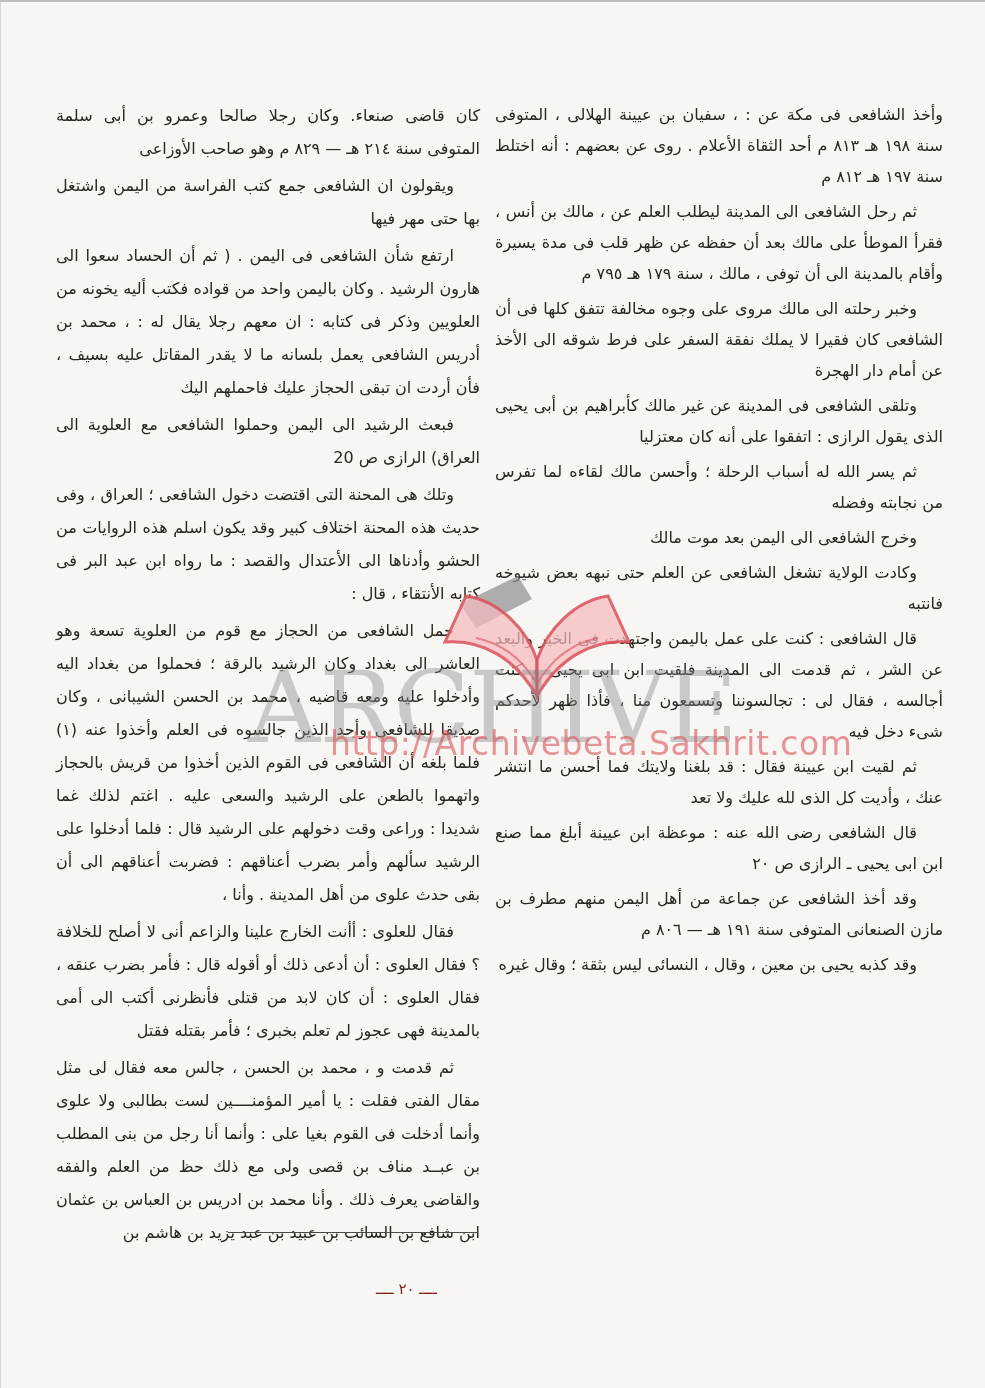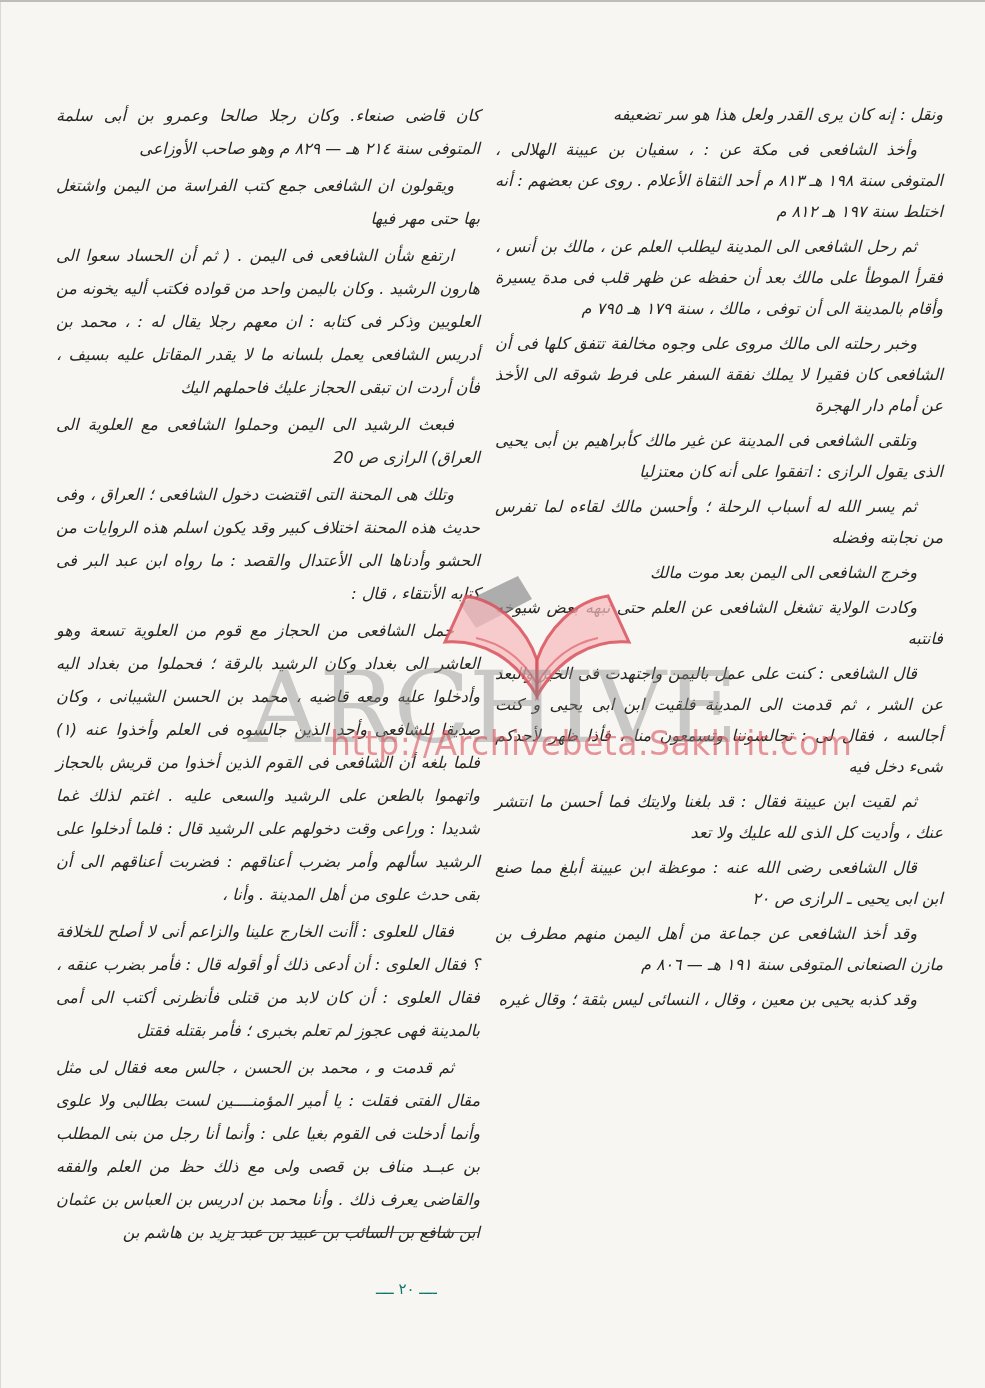--- a/index.html
+++ b/index.html
@@ -7,42 +7,41 @@
     position:relative;width:985px;height:1388px;overflow:hidden;
     background:#f7f6f3;
     border-top:2px solid #bdbdbb;
     box-shadow:inset 1px 0 0 #d8d8d5;
     font-family:"DejaVu Sans",sans-serif;
   }
   
   .col{
     position:absolute;top:97px;direction:rtl;text-align:justify;
     color:#28261f;
-    font-style:italic;
     -webkit-font-smoothing:antialiased;
   }
   .col-right{right:42px;width:448px;font-size:16px;line-height:31px;}
   .col-left{left:56px;width:424px;font-size:16px;line-height:33px;}
   .col p{margin:0 0 4px;text-indent:26px;}
   .col p:first-child{text-indent:0;}
   
   .footnote-sep{
     position:absolute;left:228px;top:1230px;width:250px;
     border-top:1.5px solid #4c4a45;
   }
   .footnote{
     position:absolute;left:76px;top:1241px;width:402px;
     direction:rtl;text-align:right;
     font-size:12.5px;line-height:18px;color:#33312b;
   }
   
   .page-number{
     position:absolute;left:0;top:1278px;width:813px;
     text-align:center;direction:rtl;
-    font-size:15px;color:#0f766e;letter-spacing:1px;
+    font-size:15px;color:#7f1d1d;letter-spacing:1px;
   }
   
   .watermark{position:absolute;inset:0;pointer-events:none;z-index:4;}
   .wm-book{position:absolute;left:430px;top:564px;width:214px;height:138px;}
   .wm-title{
     position:absolute;left:248px;top:650px;width:548px;text-align:left;
     font-family:"DejaVu Serif",serif;font-size:100px;line-height:112px;
     color:rgba(136,136,136,0.42);letter-spacing:-1px;
   }
   .wm-url{
@@ -66,21 +65,20 @@
       <path d="M107,130 C128,94 160,73 199,76 L178,30 C144,35 117,64 107,94 Z" fill="#f6b8bd" fill-opacity="0.72" stroke="#d9515c" stroke-opacity="0.85" stroke-width="3"></path>
 
       <path d="M107,118 C92,92 70,77 46,72" fill="none" stroke="#d9515c" stroke-opacity="0.6" stroke-width="2"></path>
       <path d="M107,118 C122,92 144,77 168,72" fill="none" stroke="#d9515c" stroke-opacity="0.6" stroke-width="2"></path>
     </svg>
     <div class="wm-title">ARCHIVE</div>
     <div class="wm-url">http://Archivebeta.Sakhrit.com</div>
   </div>
 
   <div class="col col-right">
-      <p>ونقل : إنه كان يرى القدر ولعل هذا هو سر تضعيفه</p>
       <p>وأخذ الشافعى فى مكة عن : ، سفيان بن عيينة الهلالى ، المتوفى سنة ١٩٨ هـ ٨١٣ م أحد الثقاة الأعلام . روى عن بعضهم : أنه اختلط سنة ١٩٧ هـ ٨١٢ م</p>
       <p>ثم رحل الشافعى الى المدينة ليطلب العلم عن ، مالك بن أنس ، فقرأ الموطأ على مالك بعد أن حفظه عن ظهر قلب فى مدة يسيرة وأقام بالمدينة الى أن توفى ، مالك ، سنة ١٧٩ هـ ٧٩٥ م</p>
       <p>وخبر رحلته الى مالك مروى على وجوه مخالفة تتفق كلها فى أن الشافعى كان فقيرا لا يملك نفقة السفر على فرط شوقه الى الأخذ عن أمام دار الهجرة</p>
       <p>وتلقى الشافعى فى المدينة عن غير مالك كأبراهيم بن أبى يحيى الذى يقول الرازى : اتفقوا على أنه كان معتزليا</p>
       <p>ثم يسر الله له أسباب الرحلة ؛ وأحسن مالك لقاءه لما تفرس من نجابته وفضله</p>
       <p>وخرج الشافعى الى اليمن بعد موت مالك</p>
       <p>وكادت الولاية تشغل الشافعى عن العلم حتى نبهه بعض شيوخه فانتبه</p>
       <p>قال الشافعى : كنت على عمل باليمن واجتهدت فى الخير والبعد عن الشر ، ثم قدمت الى المدينة فلقيت ابن ابى يحيى و كنت أجالسه ، فقال لى : تجالسوننا وتسمعون منا ، فأذا ظهر لأحدكم شىء دخل فيه</p>
       <p>ثم لقيت ابن عيينة فقال : قد بلغنا ولايتك فما أحسن ما انتشر عنك ، وأديت كل الذى لله عليك ولا تعد</p>
       <p>قال الشافعى رضى الله عنه : موعظة ابن عيينة أبلغ مما صنع ابن ابى يحيى ـ الرازى ص ٢٠</p>

